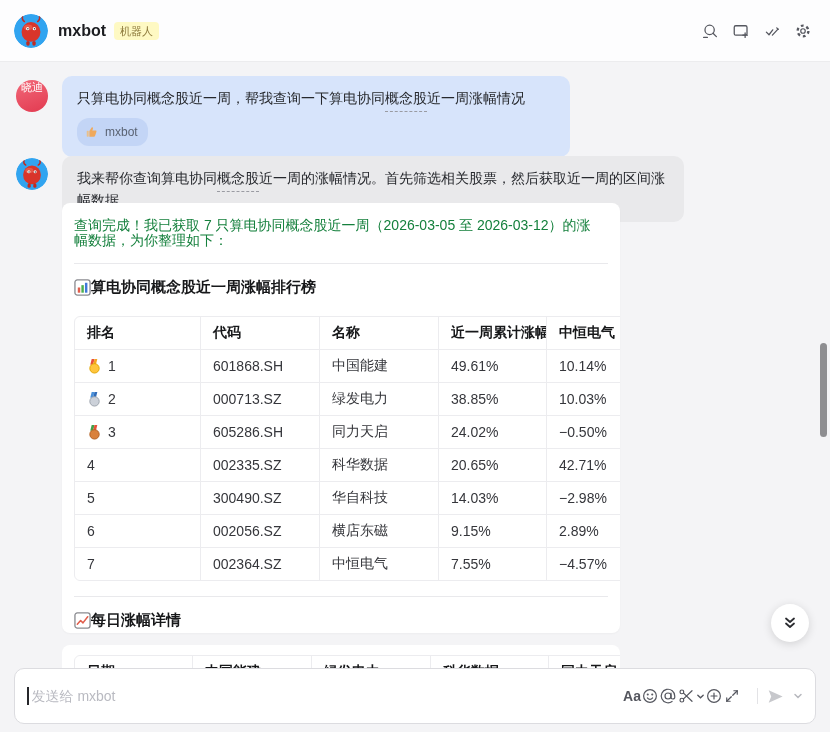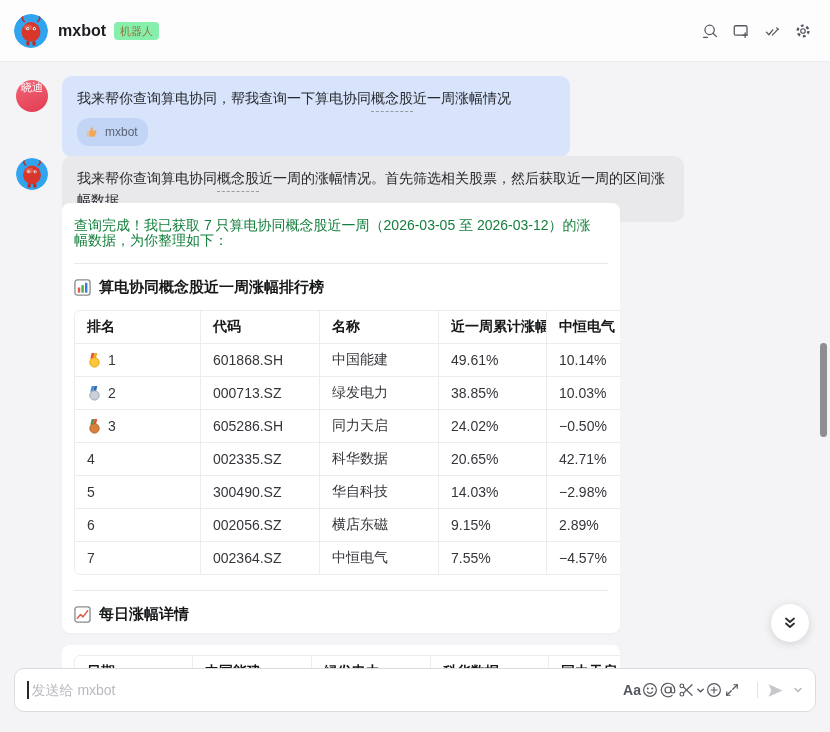--- a/index.html
+++ b/index.html
@@ -12,21 +12,21 @@
   }
   
   .app-header {
     position: absolute; top:0; left:0; right:0; height:62px;
     background:#fdfdfe; border-bottom:1px solid #ececee;
     display:flex; align-items:center; padding:0 18px 0 14px; z-index:5;
   }
   .app-avatar { width:34px; height:34px; border-radius:50%; overflow:hidden; flex:0 0 auto; }
   .app-title { font-size:16px; font-weight:700; margin-left:10px; color:#1c1d21; }
   .app-badge {
-    margin-left:8px; font-size:11px; color:#8d7a3c; background:#86efac;
+    margin-left:8px; font-size:11px; color:#8d7a3c; background:#fef9c3;
     border-radius:4px; padding:2px 6px; line-height:14px;
   }
   .header-icons { margin-left:auto; display:flex; align-items:center; gap:13px; }
   .hicon { width:18px; height:18px; color:#55575f; cursor:pointer; display:block; }
   
   .avatar-round { position:absolute; width:32px; height:32px; border-radius:50%; overflow:hidden; }
   .user-avatar { left:16px; top:80px; background:linear-gradient(160deg,#f2697a,#e23a50);
     color:#fff; font-size:11px; display:flex; align-items:flex-start; justify-content:center; }
   .bot-avatar  { left:16px; top:158px; }
   .bubble {
@@ -43,24 +43,24 @@
   }
   .reaction-pill svg { width:14px; height:14px; display:block; }
   
   .card {
     position:absolute; left:62px; top:203px; width:558px; height:430px;
     background:#fff; border-radius:8px; overflow:hidden;
     padding:15px 0 0 12px; box-shadow:0 1px 2px rgba(0,0,0,0.03);
   }
   .card-summary { font-size:14px; line-height:15px; color:#15803d; padding-right:16px; }
   .card hr { border:none; border-top:1px solid #e9e9ec; margin:15px 12px 14px 0; }
-  .sec-title { display:flex; align-items:center; gap:8px; font-size:15px; font-weight:700; color:#17181a; }
+  .sec-title { display:flex; align-items:center; font-size:15px; font-weight:700; color:#17181a; }
   .sec-title svg { width:17px; height:17px; display:block; }
   table { border-collapse:separate; border-spacing:0; table-layout:fixed; width:590px;
-    margin-top:13px; font-size:14px; color:#35363b; background:#fff;
+    margin-top:19px; font-size:14px; color:#35363b; background:#fff;
     border:1px solid #ececef; border-radius:6px; }
   th, td { text-align:left; padding:7px 12px; border-bottom:1px solid #ececef; border-right:1px solid #ececef;
     white-space:nowrap; overflow:hidden; }
   th { color:#17181a; font-weight:700; }
   td:last-child, th:last-child { border-right:none; }
   tr:last-child td { border-bottom:none; }
   .rank-cell { display:flex; align-items:center; gap:6px; }
   .rank-cell svg { width:15px; height:15px; display:block; flex:0 0 auto; }
   
   .card2 {
@@ -75,21 +75,21 @@
     display:flex; align-items:center; justify-content:center; cursor:pointer;
   }
   .scroll-btn svg { width:16px; height:16px; color:#2c2d31; }
   
   .scrollbar-thumb {
     position:absolute; right:3px; top:343px; width:7px; height:94px;
     background:#8e8e91; border-radius:4px; z-index:6; cursor:pointer;
   }
   
   .composer {
-    position:absolute; left:14px; top:668px; width:802px; height:44px;
+    position:absolute; left:14px; top:668px; width:802px; height:56px;
     background:#fff; border:1px solid #dcdce0; border-radius:10px; z-index:10;
     display:flex; align-items:center; padding:0 12px;
   }
   .caret { width:1.5px; height:18px; background:#26272b; margin-right:3px; flex:0 0 auto; }
   .composer input {
     flex:1 1 auto; border:none; outline:none; background:transparent;
     font-size:14px; font-family:"Liberation Sans", sans-serif; color:#26272b; min-width:0;
   }
   .composer input::placeholder { color:#b9bac1; }
   .composer-icons { display:flex; align-items:center; flex:0 0 auto; color:#54565e; }
@@ -150,21 +150,21 @@
       <circle cx="12" cy="12" r="7.2" stroke-width="3.1" stroke-dasharray="3.7 3.85"></circle>
       <circle cx="12" cy="12" r="3" stroke-width="1.6"></circle>
     </svg>
   </div>
 </div>
 
 <div class="avatar-round user-avatar">
   <span>晓迪</span>
 </div>
 <div class="bubble bubble-user">
-  <div><span>我来帮你查询算电协同，帮我查询一下算电协同</span><span class="entity">概念股</span><span>近一周涨幅情况</span></div>
+  <div><span>只算电协同概念股近一周，帮我查询一下算电协同</span><span class="entity">概念股</span><span>近一周涨幅情况</span></div>
   <div class="reaction-pill">
     <svg viewBox="0 0 24 24">
       <path fill="#f0a95c" d="M7.5 20V10.2l4.2-6.4c1.6-.2 2.4 1 1.9 2.6l-1 3h5.6c1.1 0 1.8 1 1.4 2.1l-2.3 6.9c-.3.9-1.1 1.6-2.1 1.6H7.5z"></path>
       <rect x="3" y="10" width="3.4" height="10" rx="1.2" fill="#e9c08b"></rect>
     </svg>
     <span>mxbot</span>
   </div>
 </div>
 
 <div class="avatar-round bot-avatar">

